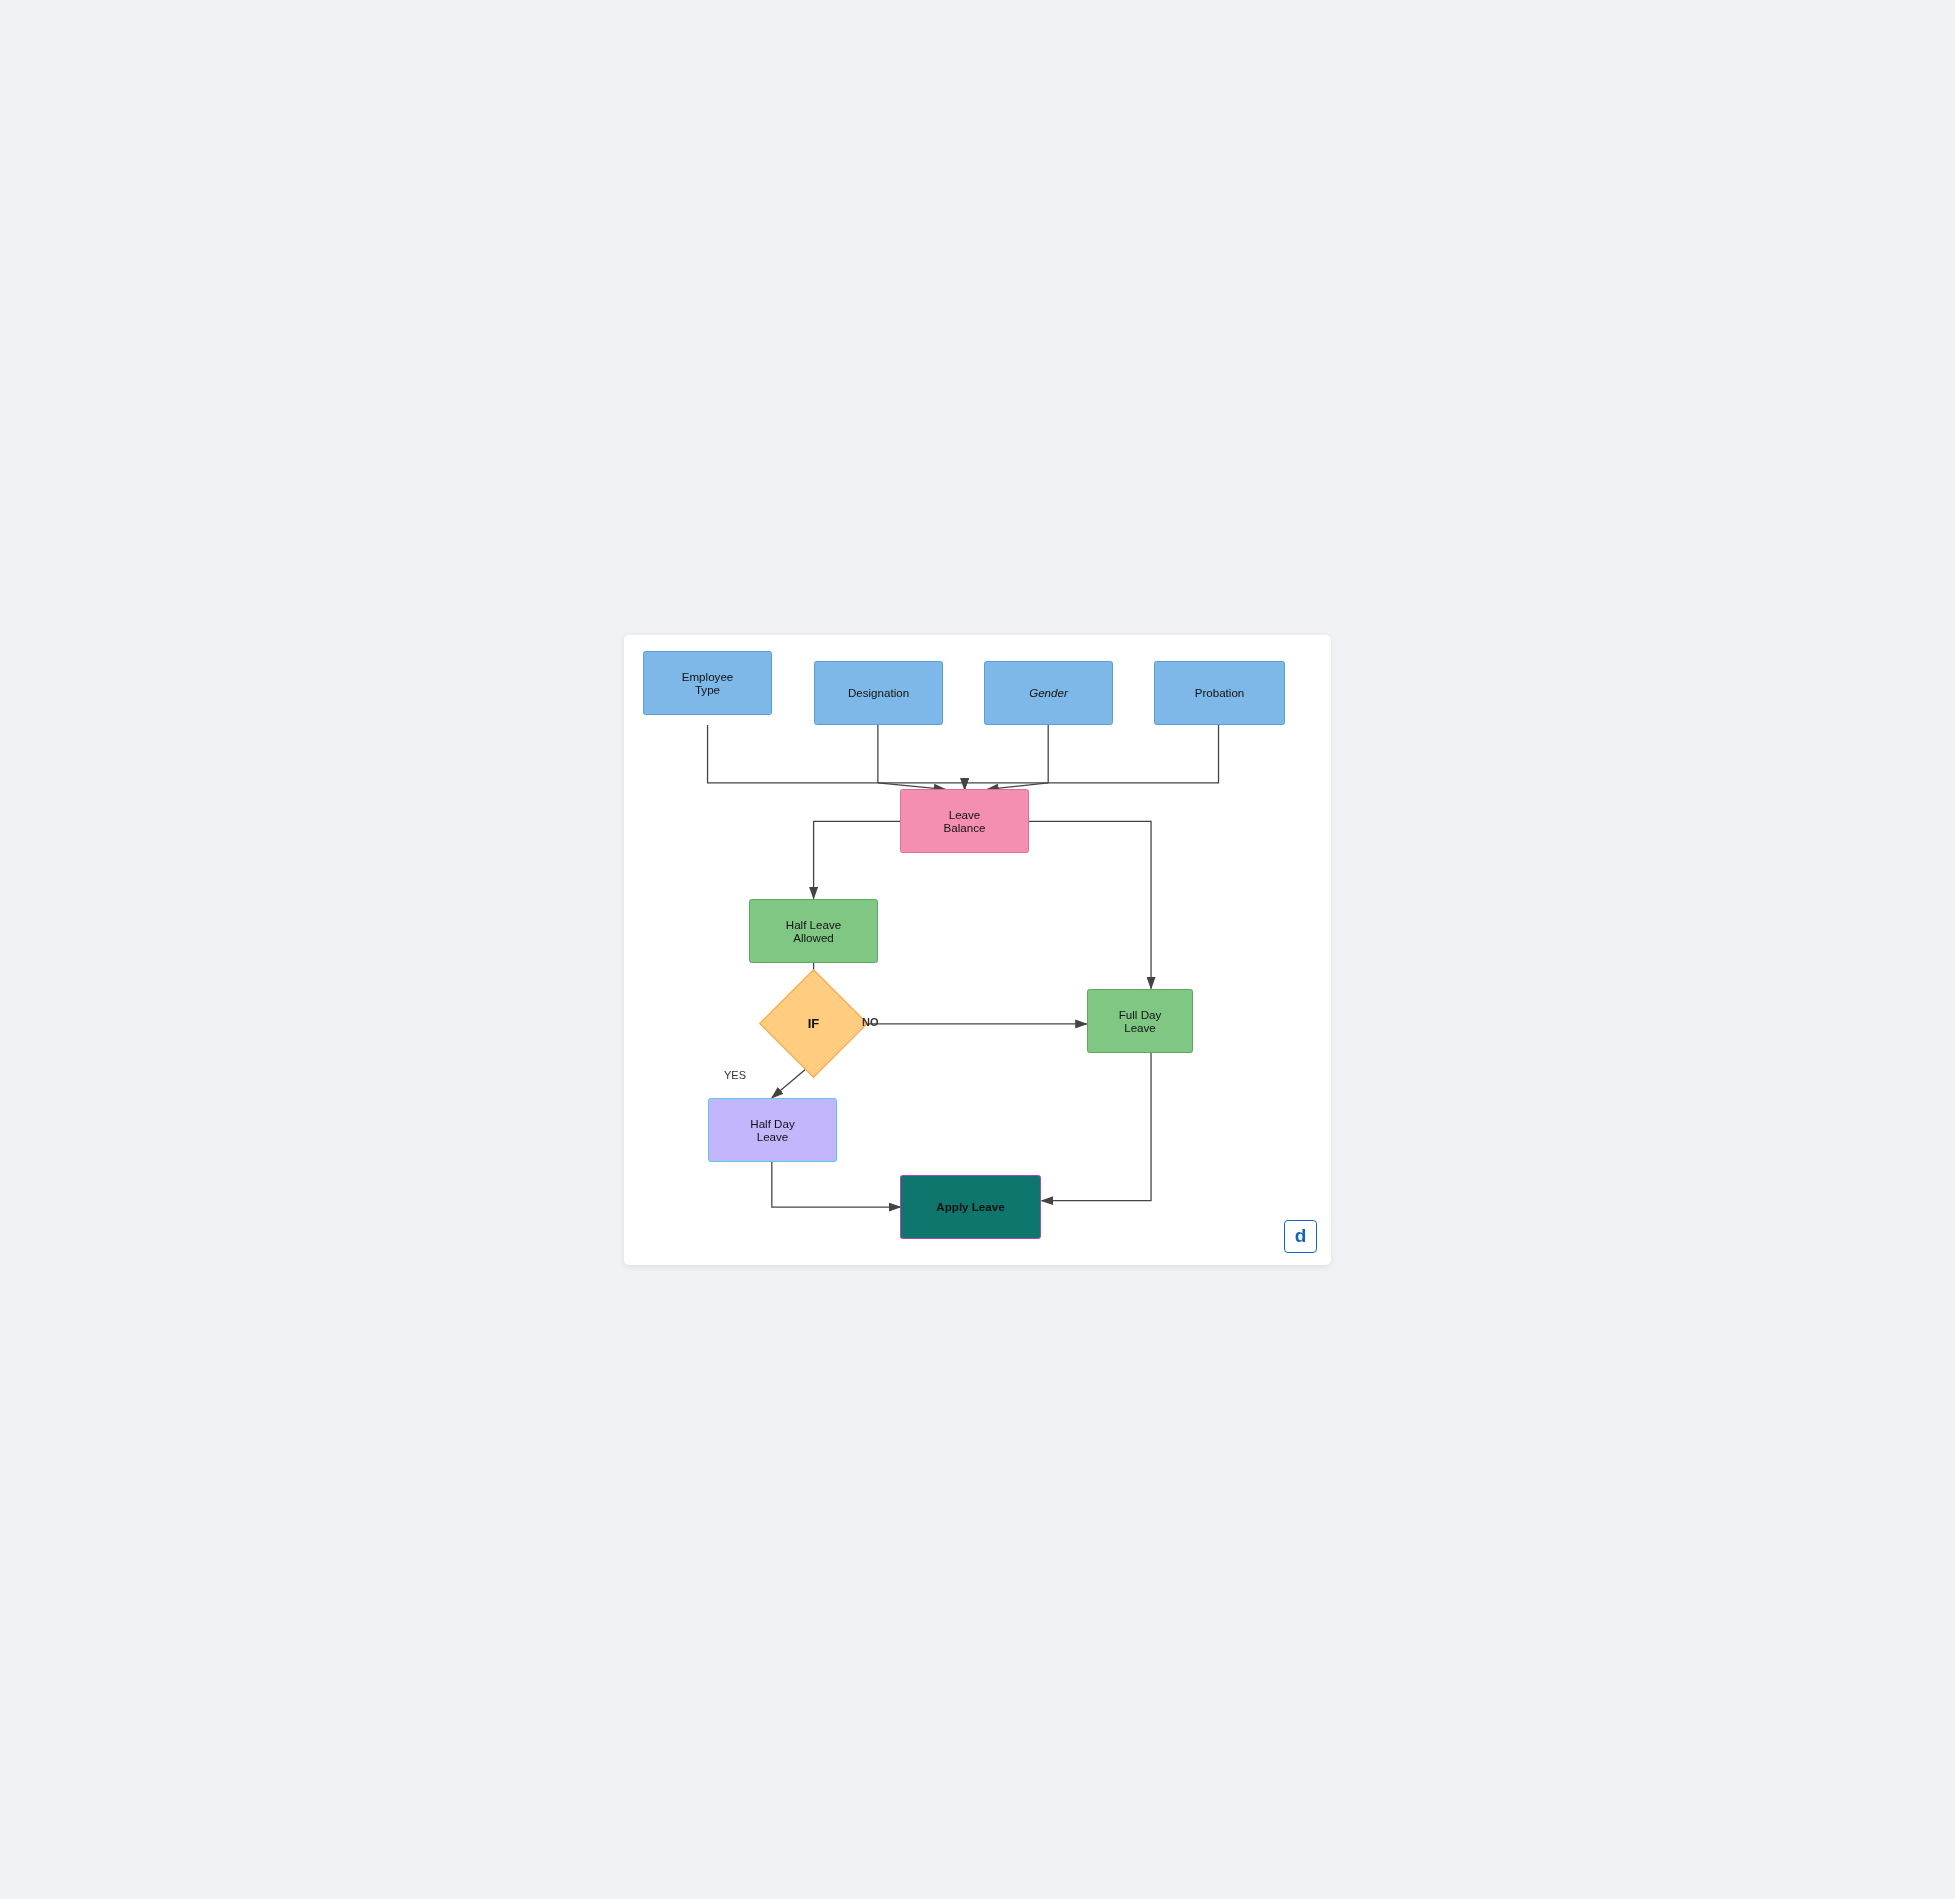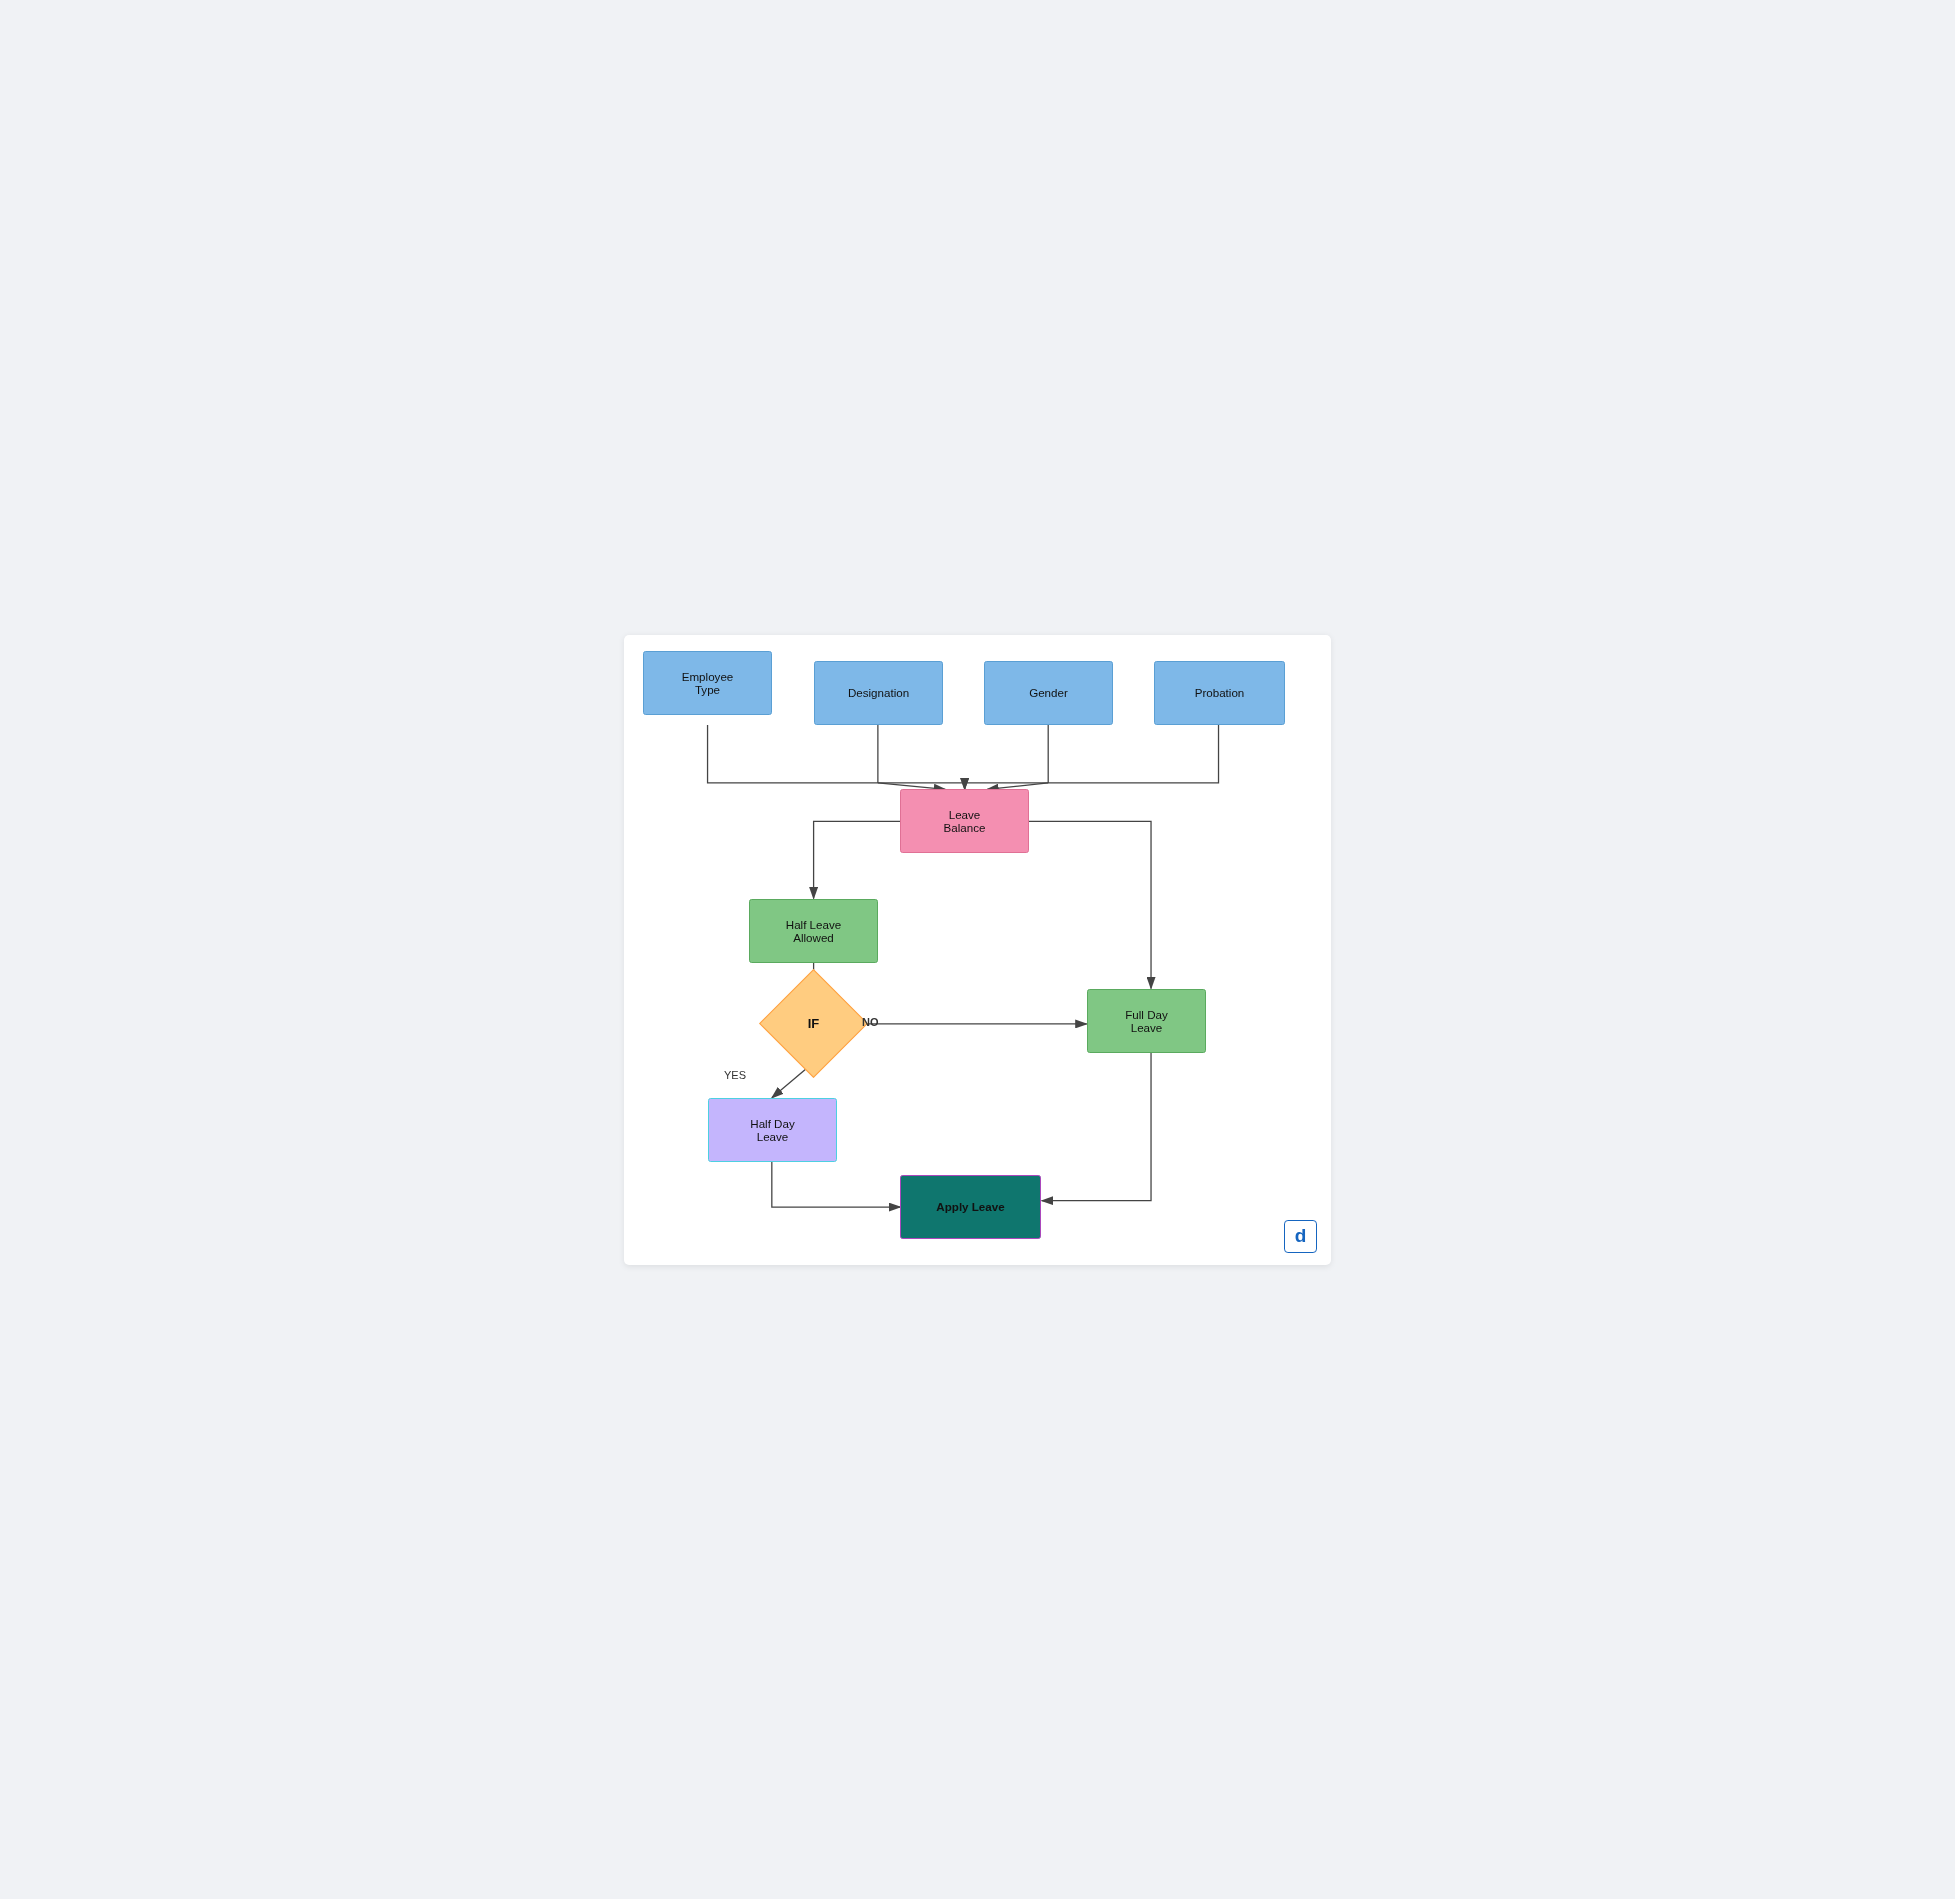--- a/index.html
+++ b/index.html
@@ -155,39 +155,39 @@
 
   <div class="node node-blue" style="left:19px; top:16px; width:129px; height:64px;">
     <span style="white-space:pre-line;">Employee
 Type</span>
   </div>
 
   <div class="node node-blue" style="left:190px; top:26px; width:129px; height:64px;">
     <span>Designation</span>
   </div>
 
-  <div class="node node-blue" style="left:360px; top:26px; width:129px; height:64px;">
+  <div class="node node-blue" style="left:360px; top:26px; width:129px; height:64px;font-style:italic;">
     <span>Gender</span>
   </div>
 
   <div class="node node-blue" style="left:530px; top:26px; width:131px; height:64px;">
     <span>Probation</span>
   </div>
 
   <div class="node node-pink" style="left:276px; top:154px; width:129px; height:64px;">
     <span style="white-space:pre-line;">Leave
 Balance</span>
   </div>
 
   <div class="node node-green" style="left:125px; top:264px; width:129px; height:64px;">
     <span style="white-space:pre-line;">Half Leave
 Allowed</span>
   </div>
 
-  <div class="node node-green" style="left:463px; top:354px; width:119px; height:64px;">
+  <div class="node node-green" style="left:463px; top:354px; width:106px; height:64px;">
     <span style="white-space:pre-line;">Full Day
 Leave</span>
   </div>
 
   <div class="diamond-wrapper" style="left:151px; top:350px; width:77px; height:77px;">
     <div class="diamond"></div>
     <span class="diamond-label">IF</span>
   </div>
 
   <div class="label-text" style="left:238px; top:381px;font-weight:bold;">

